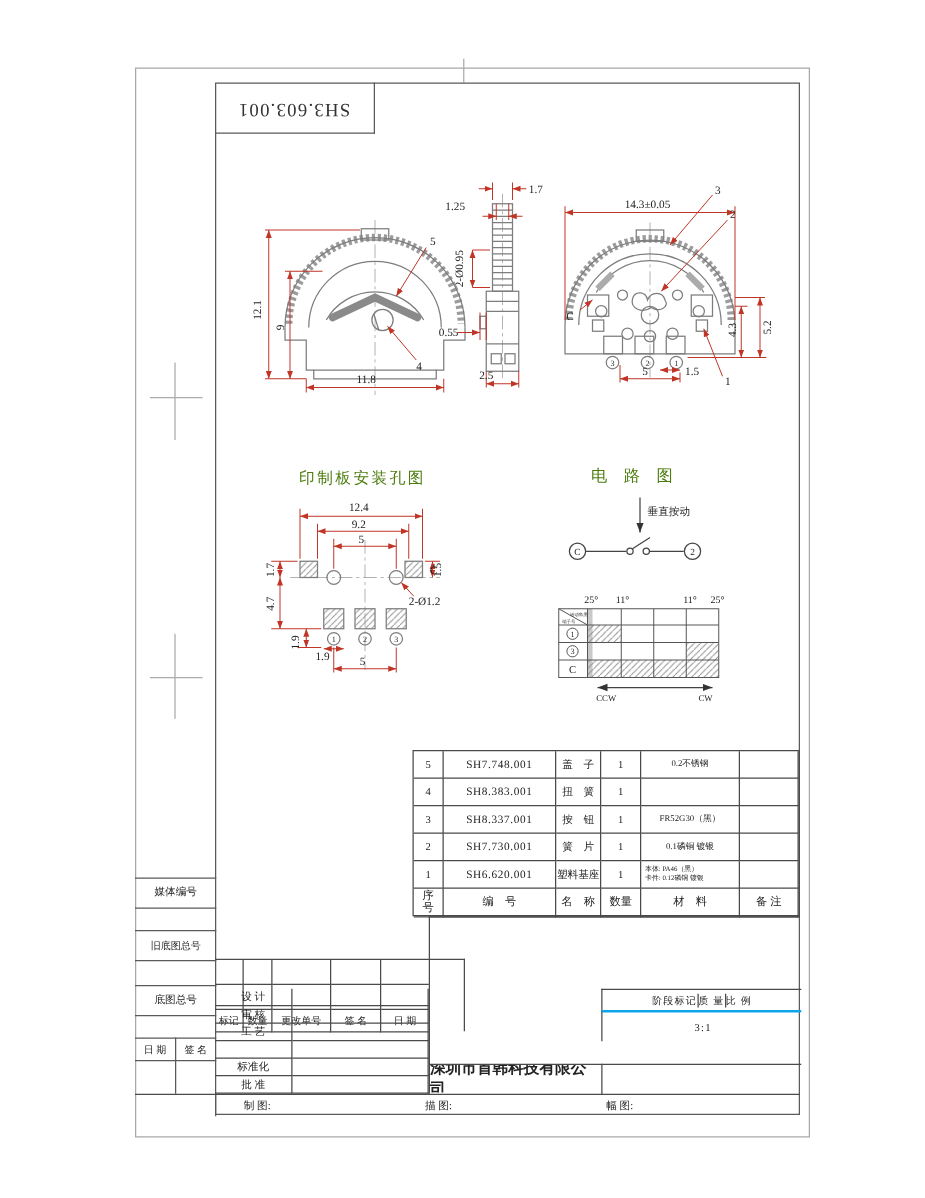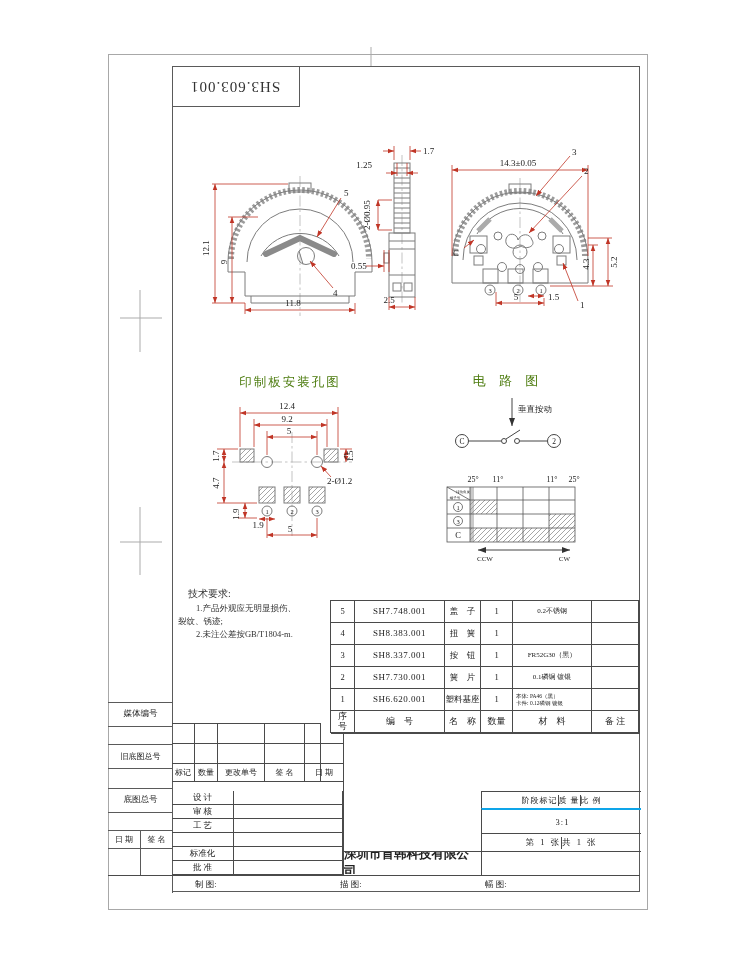--- a/index.html
+++ b/index.html
@@ -18,21 +18,21 @@
   .hl{left:108px;width:65px;height:0;border-top:1px solid #5a5a5a;}
   .lcl{left:108px;width:65px;text-align:center;font-size:8.5px;color:#222;display:flex;align-items:center;justify-content:center;}
   .parts{left:330px;top:600px;width:310px;height:133px;border:1px solid #4a4a4a;display:grid;
          grid-template-columns:24px 90px 36px 32px 79px 47px;grid-template-rows:22px 22px 22px 22px 22px 23px;}
   .parts .c{border-right:1px solid #4a4a4a;border-bottom:1px solid #4a4a4a;display:flex;align-items:center;
             justify-content:center;font-size:8.5px;overflow:hidden;text-align:center;line-height:1.1;}
   .parts .code{font-size:9px;letter-spacing:.5px;}
   .parts .mat2{flex-direction:column;font-size:5.5px;align-items:flex-start;padding-left:3px;}
   .parts .hdr{font-size:9px;}
   .seqhead{padding:0 6px;word-break:break-all;}
-  .change{left:172px;top:723px;width:149px;height:58px;border-top:1px solid #4a4a4a;border-right:1px solid #4a4a4a;
+  .change{left:172px;top:767px;width:200px;height:58px;border-top:1px solid #4a4a4a;border-right:1px solid #4a4a4a;
           display:grid;grid-template-columns:23px 23px 47px 40px 38px;grid-template-rows:20px 20px 18px;}
   .change .c{border-right:1px solid #4a4a4a;border-bottom:1px solid #4a4a4a;display:flex;align-items:center;justify-content:center;
              font-size:8px;overflow:hidden;}
   .change .c:nth-child(5n){border-right:none;}
   .sig{left:172px;top:791px;width:171px;height:84px;border-right:1px solid #4a4a4a;display:grid;
        grid-template-columns:62px 109px;grid-auto-rows:14px;}
   .sig .c{border-right:1px solid #4a4a4a;border-bottom:1px solid #4a4a4a;display:flex;align-items:center;justify-content:center;
           font-size:8.5px;overflow:hidden;}
   .sig .c:nth-child(2n){border-right:none;}
   .strip{left:108px;top:875px;width:532px;height:17px;border-top:1px solid #4a4a4a;font-size:8.5px;text-decoration:underline;}
@@ -294,26 +294,20 @@
   <div class="a outer"></div>
   <div class="a inner"></div>
 
   <div class="a docbox">
     <span>SH3.603.001</span>
   </div>
 
   <div class="a sect-title" style="left:228px;top:374px;width:124px;letter-spacing:2px;">印制板安装孔图</div>
   <div class="a sect-title" style="left:453px;top:372px;width:110px;font-size:13px;letter-spacing:5px;">电 路 图</div>
 
-  <div class="a tech">
-    <div class="t0">技术要求:</div>
-    <div class="t1">1.产品外观应无明显损伤、</div>
-    <div class="t2">裂纹、锈迹;</div>
-    <div class="t3">2.未注公差按GB/T1804-m.</div>
-  </div>
 
   <div class="a parts">
     <div class="c">5</div>
     <div class="c code">SH7.748.001</div>
     <div class="c">盖　子</div>
     <div class="c">1</div>
     <div class="c" style="font-size:7px">0.2不锈钢</div>
     <div class="c"></div>
 
     <div class="c">4</div>
@@ -408,24 +402,20 @@
     <div class="tb-stage cell" style="padding:0;">
       <div>阶段标记</div>
       <div>质 量</div>
       <div>比 例</div>
     </div>
     <div class="tb-vals cell" style="padding:0;">
       <div></div>
       <div></div>
       <div style="font-size:8.5px">3:1</div>
     </div>
-    <div class="tb-sheet cell" style="padding:0;">
-      <div style="font-size:8.5px;letter-spacing:2px">第 1 张</div>
-      <div style="font-size:8.5px;letter-spacing:2px">共 1 张</div>
-    </div>
     <div class="cell tb-empty"></div>
   </div>
 
   <div class="a strip">
     <div class="a vdiv" style="left:64px;top:0;height:17px;"></div>
     <span style="left:87px;">制 图:</span>
     <span style="left:232px;">描 图:</span>
     <span style="left:377px;">幅 图:</span>
   </div>
 

